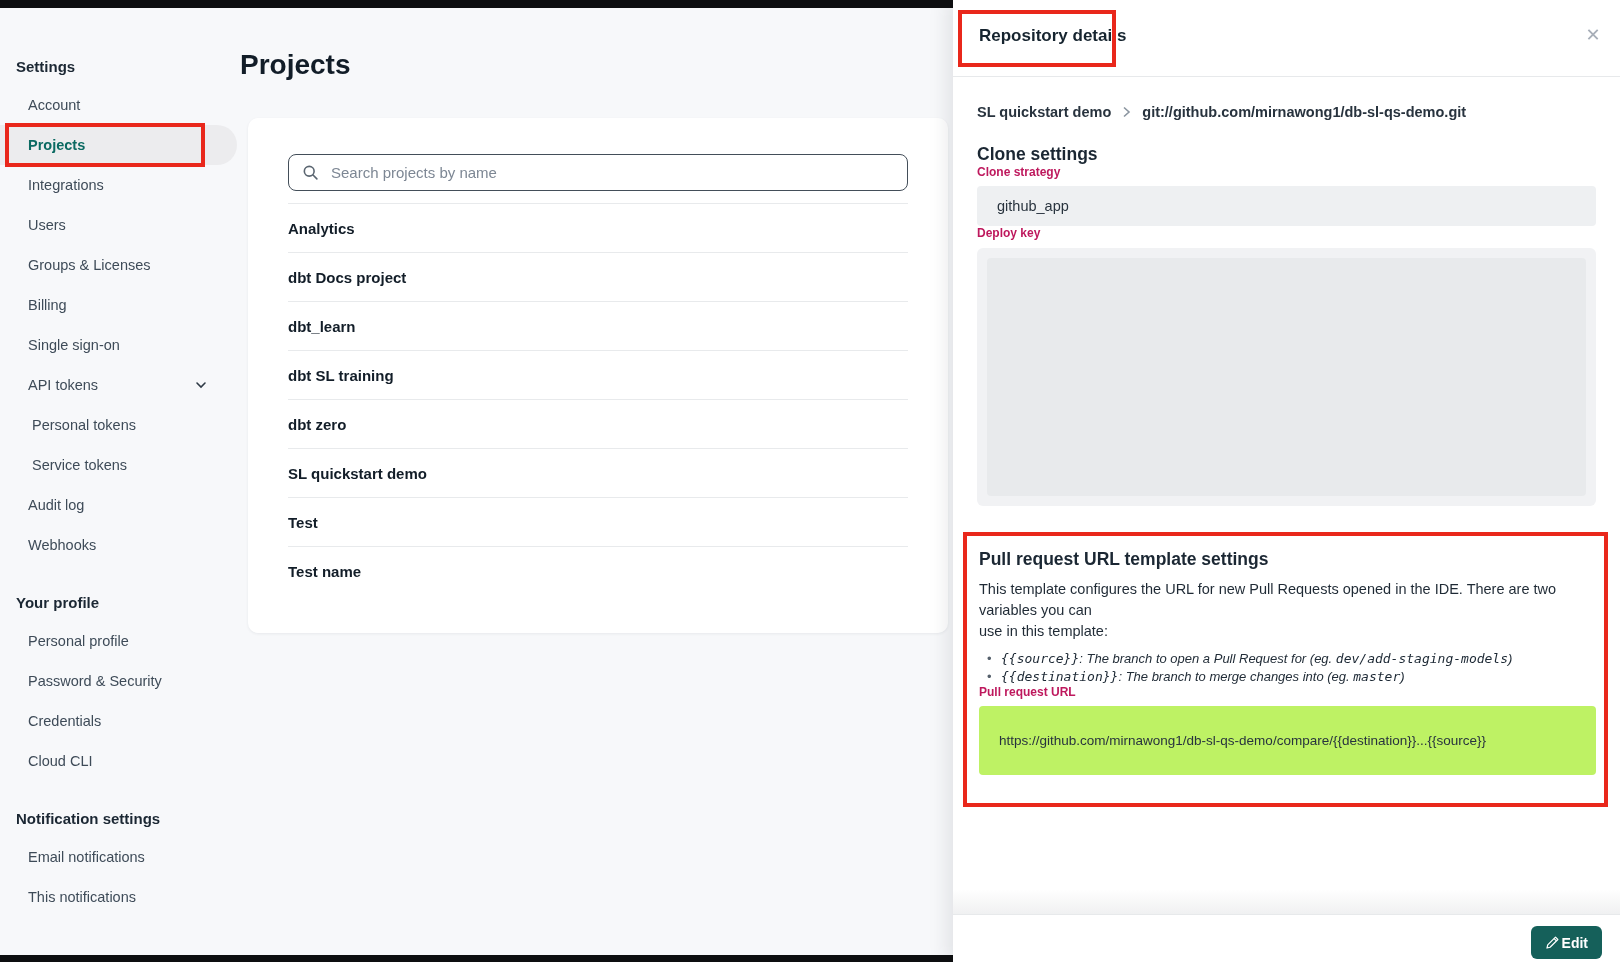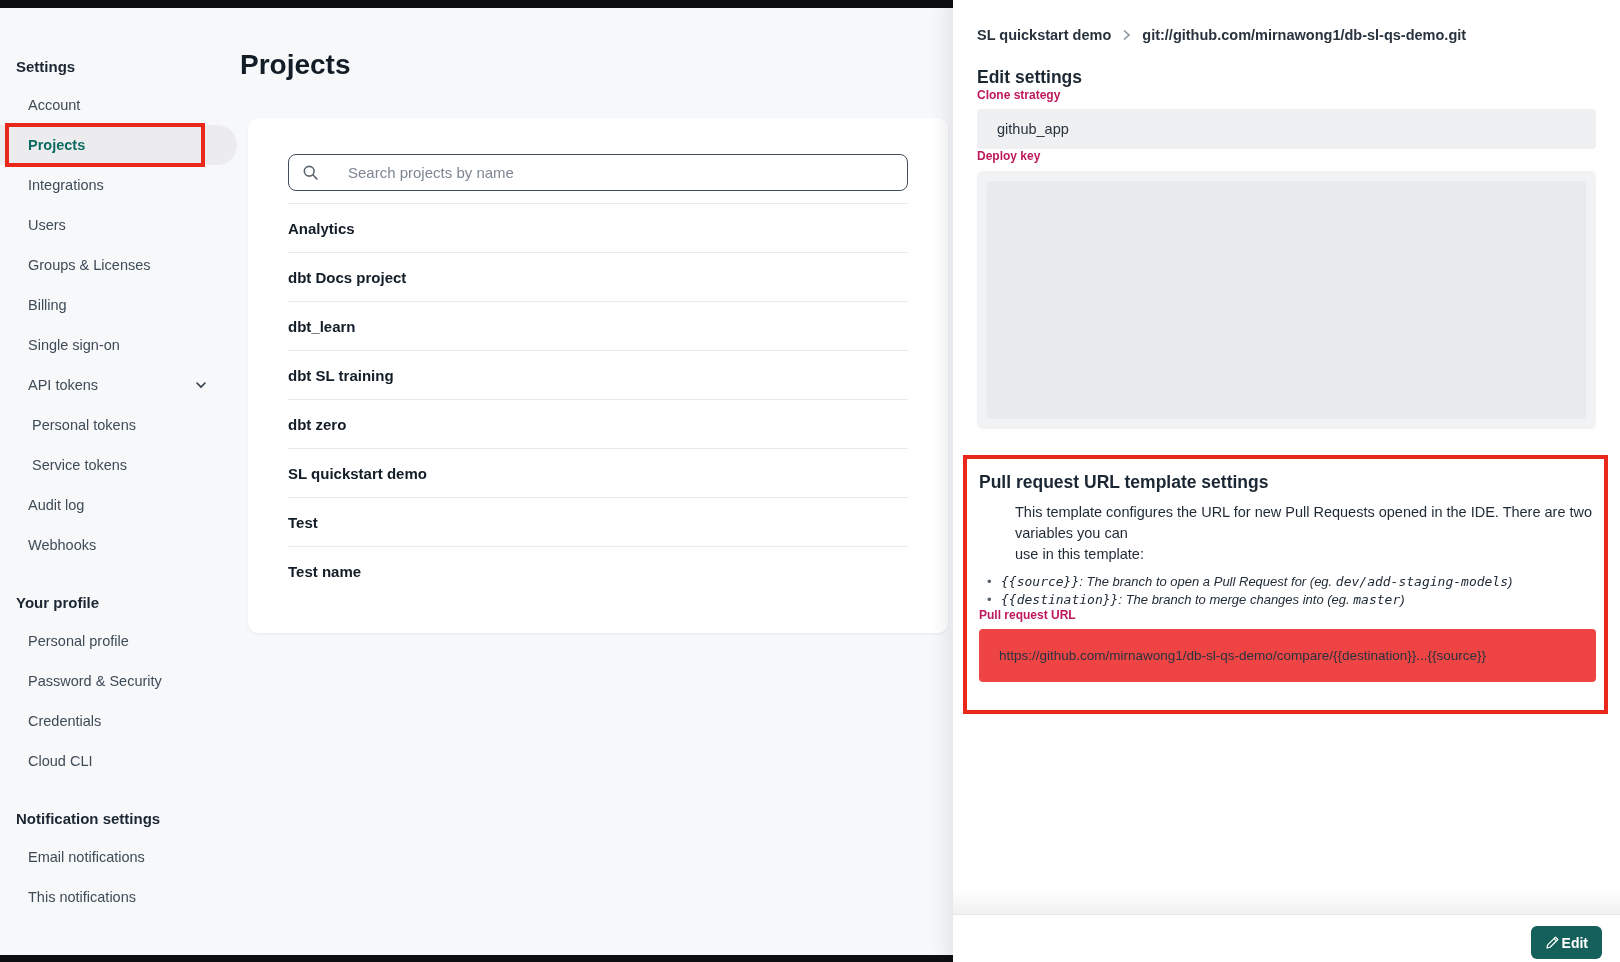--- a/index.html
+++ b/index.html
@@ -23,21 +23,21 @@
   .side-annotation{position:absolute;left:5px;top:-2px;width:200px;height:44px;box-sizing:border-box;
     border:4px solid #e9271b;pointer-events:none;}
   .side-chevron{position:absolute;right:32px;top:13px;}
 
   
   .main{position:absolute;left:240px;top:8px;}
   .main-title{font-size:28px;font-weight:700;color:#121d28;margin:40px 0 0 0;line-height:34px;}
   .card{margin-top:36px;margin-left:8px;width:700px;box-sizing:border-box;background:#fff;
     border-radius:10px;padding:36px 40px 38px 40px;box-shadow:0 1px 3px rgba(30,40,50,.07);}
   .search-box{height:37px;box-sizing:border-box;border:1.5px solid #434e59;border-radius:8px;
-    display:flex;align-items:center;padding:0 13px;gap:27px;background:#fff;}
+    display:flex;align-items:center;padding:0 13px;gap:10px;background:#fff;}
   .search-box input{border:none;outline:none;flex:1;font-size:15px;color:#28333e;
     font-family:"Liberation Sans",sans-serif;background:transparent;}
   .search-box input::placeholder{color:#7d8794;}
   .project-list{margin-top:12px;}
   .project-row{height:48px;display:flex;align-items:center;border-top:1px solid #e8eaec;
     font-size:15px;font-weight:700;color:#121d28;cursor:pointer;}
 
   
   .panel{position:absolute;left:953px;top:0;width:667px;height:962px;background:#fff;
     box-shadow:-6px 0 18px rgba(30,40,50,.10);z-index:5;box-sizing:border-box;}
@@ -55,27 +55,27 @@
   .field-label{font-size:12px;font-weight:700;color:#be185d;}
   .value-box{margin-top:7px;height:40px;background:#eef0f2;border-radius:4px;
     display:flex;align-items:center;padding:0 20px;font-size:14.5px;color:#28333e;}
   .deploy-box{margin-top:8px;height:258px;background:#f1f2f4;border-radius:6px;
     padding:10px;box-sizing:border-box;}
   .deploy-inner{width:100%;height:100%;background:#e8eaec;border-radius:4px;}
 
   .pr-section{position:relative;margin:26px -12px 0 -14px;border:4px solid #e9271b;
     padding:13px 8px 28px 12px;}
   .pr-h{font-size:17.5px;font-weight:700;color:#1b2733;margin:0;}
-  .pr-desc{margin-top:9px;font-size:14.5px;color:#1f2a35;line-height:21px;margin-left:36px;}
+  .pr-desc{margin-top:9px;font-size:14.5px;color:#1f2a35;line-height:21px;}
   .pr-bullets{margin:8px 0 0 0;padding:0 0 0 8px;list-style:none;}
   .pr-bullets li{font-size:13px;line-height:17.5px;color:#222d38;font-style:italic;}
   .bullet-dot{display:inline-block;width:14px;color:#55606b;font-style:normal;}
   .code{font-family:"DejaVu Sans Mono",monospace;font-style:italic;font-size:13px;color:#1b2733;}
-  .pr-url-box{margin-top:7px;height:37px;background:#ef4444;border-radius:4px;
-    display:flex;align-items:center;padding:8px 20px;font-size:13.5px;color:#28333e;}
+  .pr-url-box{margin-top:7px;height:37px;background:#bef264;border-radius:4px;
+    display:flex;align-items:center;padding:16px 20px;font-size:13.5px;color:#28333e;}
 
   .footer-shade{position:absolute;left:0;right:0;bottom:47px;height:26px;
     background:linear-gradient(to top,rgba(33,43,54,.07),rgba(33,43,54,0));}
   .panel-footer{position:absolute;left:0;right:0;bottom:0;height:47px;background:#fff;
     border-top:1px solid #e7e9eb;}
   .edit-btn{position:absolute;right:18px;top:11px;height:33px;padding:0 14px;
     background:#15605a;color:#fff;border:none;border-radius:6px;font-weight:700;font-size:14px;
     display:flex;align-items:center;gap:2px;cursor:pointer;font-family:"Liberation Sans",sans-serif;}
 </style>
 </head>
@@ -189,33 +189,38 @@
           <span class="project-name">Test</span>
         </div>
         <div class="project-row">
           <span class="project-name">Test name</span>
         </div>
       </div>
   </section>
 </main>
 
 <aside class="panel">
+  <div class="panel-header">
+    <div class="panel-title">Repository details</div>
+    <div class="title-annotation"></div>
+    <div class="panel-close">✕</div>
+  </div>
 
   <div class="panel-body">
     <div class="breadcrumb">
       <span>SL quickstart demo</span>
       <span class="crumb-sep">
         <svg width="9" height="12" viewBox="0 0 9 12" fill="none" stroke="#8b95a0" stroke-width="1.6">
           <path d="M2 1.5 L7 6 L2 10.5"></path>
         </svg>
       </span>
       <span>git://github.com/mirnawong1/db-sl-qs-demo.git</span>
     </div>
 
-    <h2 class="section-h">Edit settings</h2>
+    <h2 class="section-h">Clone settings</h2>
 
     <div class="field-label">Clone strategy</div>
     <div class="value-box">github_app</div>
 
     <div class="field-label">Deploy key</div>
     <div class="deploy-box">
       <div class="deploy-inner"></div>
     </div>
 
     <div class="pr-section">

